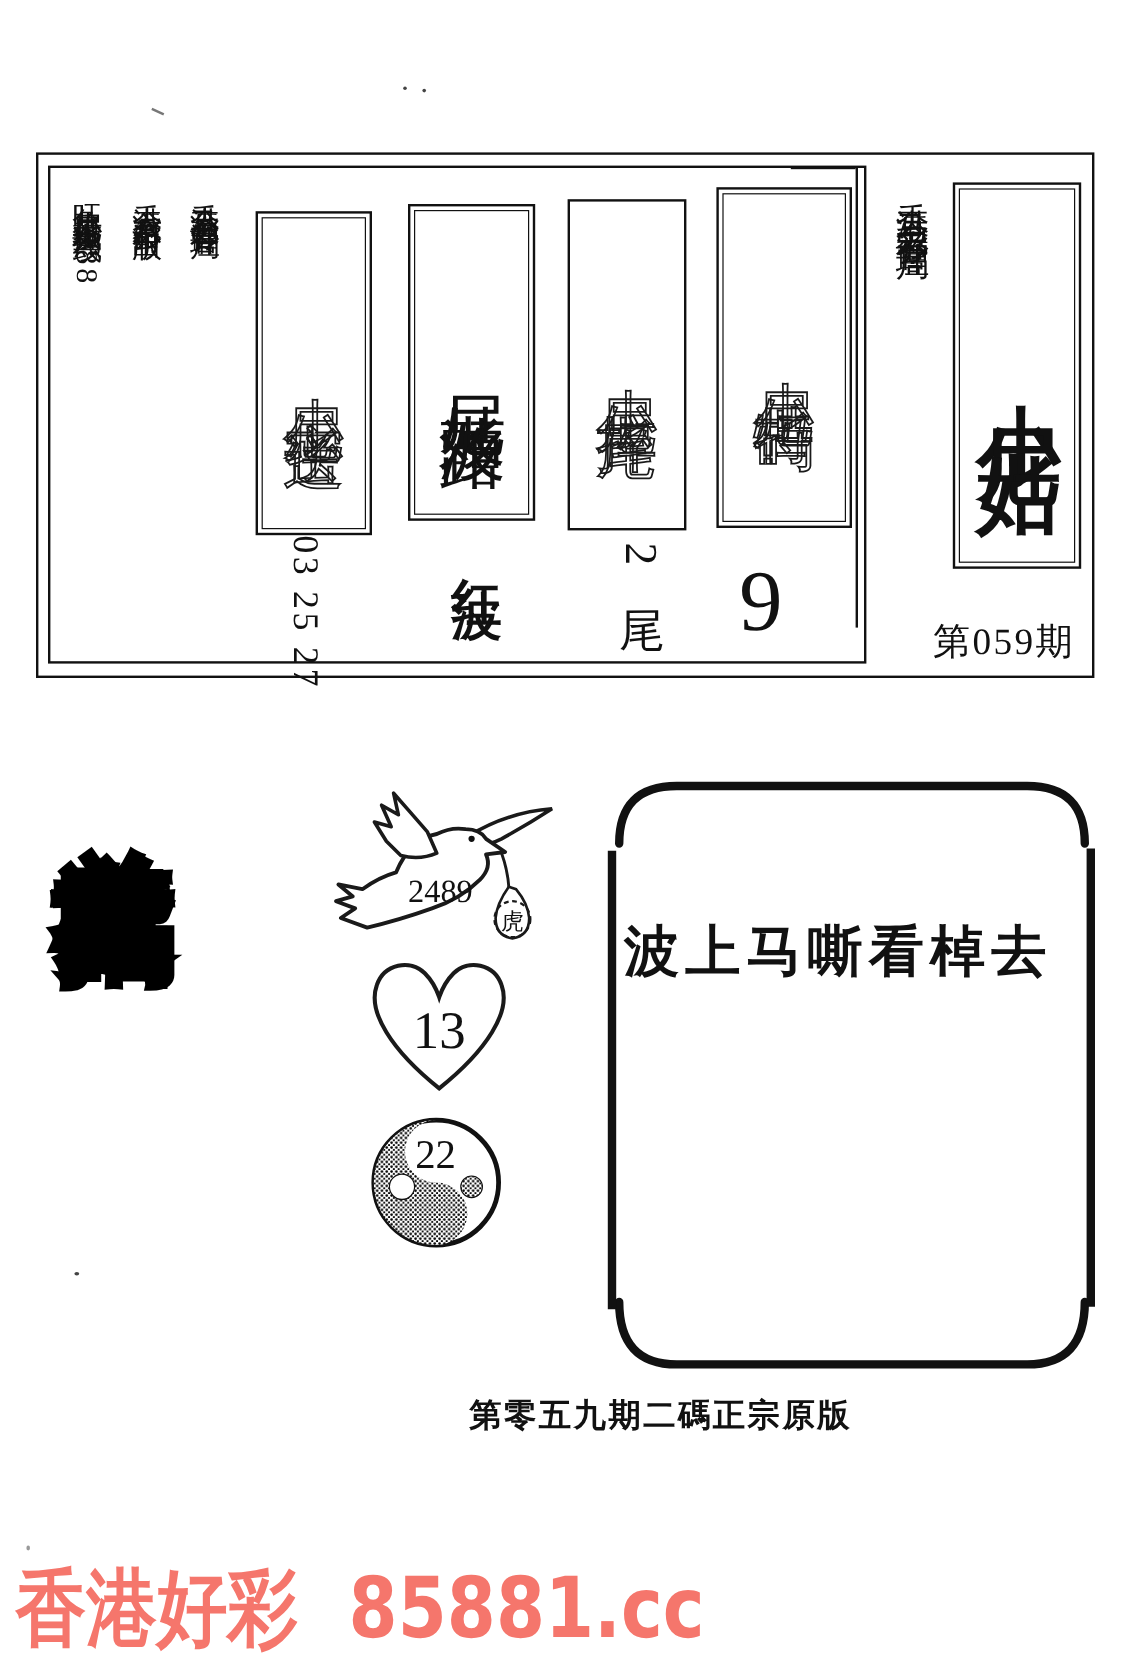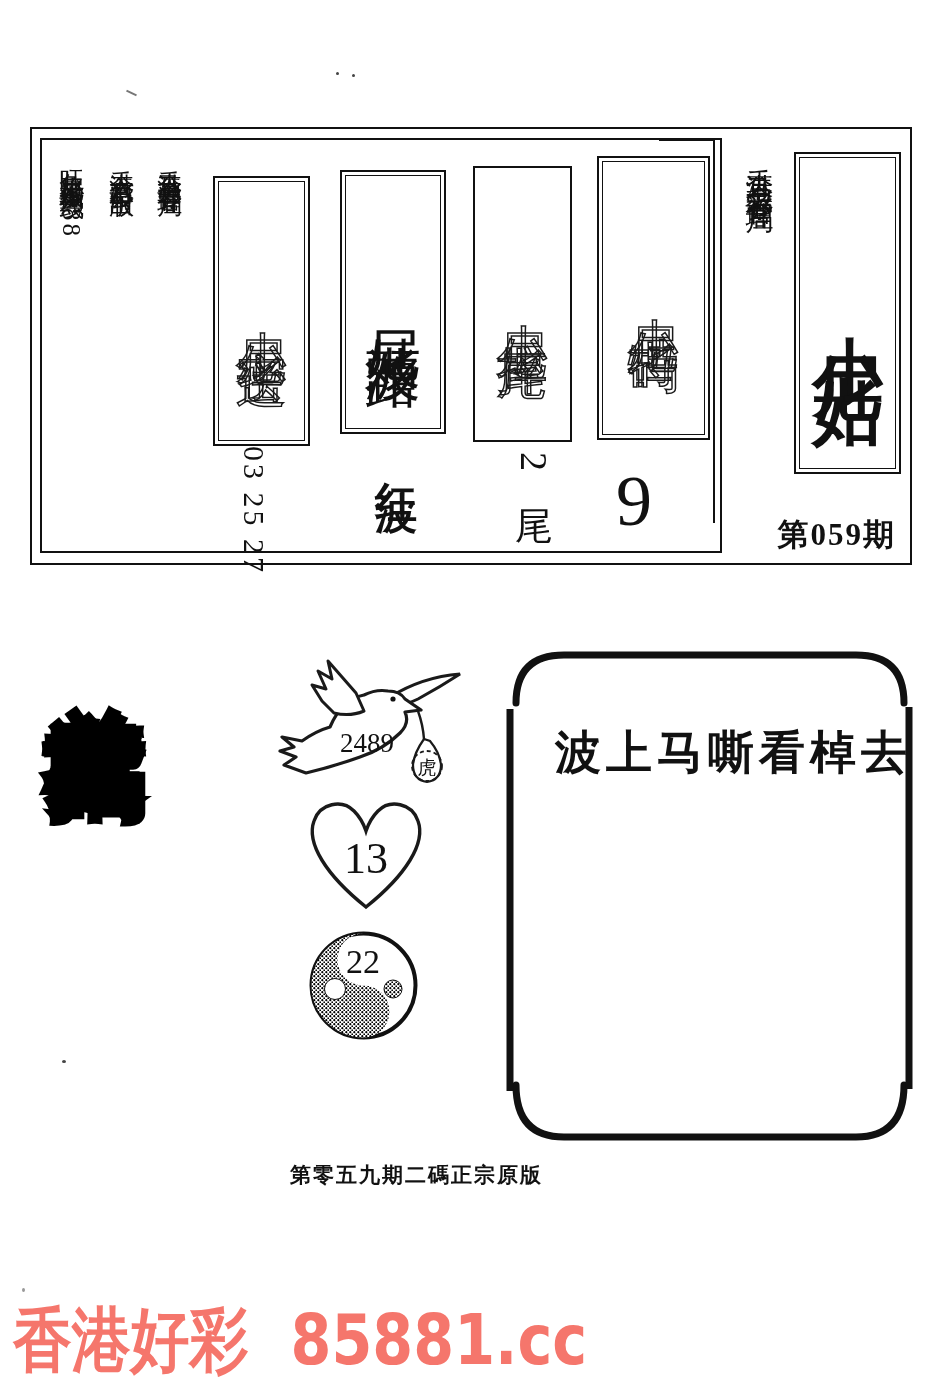--- a/index.html
+++ b/index.html
@@ -30,23 +30,23 @@
   .big-digit { font-size:72px; text-align:center; }
   .authority-right { font-size:28px; letter-spacing:5px; }
   .brand-title { font-size:70px; font-weight:900; letter-spacing:22px;
                  font-family:"Liberation Serif","DejaVu Serif",serif; }
   .issue { font-size:31px; letter-spacing:2px; text-align:right; }
   .artifact { background:#111; }
   
   .main-title { writing-mode:vertical-rl; text-orientation:upright; font-size:101px; line-height:1;
                 font-family:"DejaVu Sans","Liberation Sans",sans-serif; font-weight:900;
                 -webkit-text-stroke:4.5px #000; letter-spacing:5px; }
-  .poem-line { width:392px; text-align:right; font-size:46px; font-weight:bold;
-               letter-spacing:5px; white-space:nowrap; }
-  .caption { width:420px; text-align:left; font-size:21px; font-weight:bold; letter-spacing:2px; }
+  .poem-line { width:392px; text-align:left; font-size:46px; font-weight:bold;
+               letter-spacing:5px; white-space:nowrap;margin-top:40px; }
+  .caption { width:420px; text-align:right; font-size:27px; font-weight:bold; letter-spacing:2px; }
   .footer { font-size:70px; font-weight:bold; font-family:"DejaVu Sans","Liberation Sans",sans-serif;
             transform:scaleX(0.84); transform-origin:left center; white-space:nowrap; }
   .speck { background:#444; border-radius:50%; }
   svg text { font-family:"Liberation Serif","DejaVu Serif",serif; }
 </style>
 </head>
 <body>
 
 <div id="canvas">
 
@@ -91,21 +91,21 @@
 
   <div class="abs artifact" style="left:713px;top:139px;width:2px;height:384px;"></div>
   <div class="abs artifact" style="left:659px;top:139px;width:54px;height:2px;"></div>
 
   <div class="abs vtext authority-right" style="left:740px;top:146px;">香港马会彩券管理局：</div>
   <div class="abs dbox" style="left:794px;top:152px;width:107px;height:322px;">
     <div class="in">
         <div class="vtext brand-title">小尼姑</div>
       </div>
   </div>
-  <div class="abs issue" style="left:750px;top:514px;width:146px;font-weight:bold;">第059期</div>
+  <div class="abs issue" style="left:750px;top:514px;width:146px;">第059期</div>
 
   <div class="abs main-title" style="left:46px;top:626px;">曾道女指碼</div>
 
   <svg class="abs" style="left:272px;top:653px;" width="195" height="145" viewBox="0 0 195 145">
     <path d="M118,44 Q150,24 188,21 Q168,34 146,46 Q134,52 124,52 Z" fill="#fff" stroke="#1a1a1a" stroke-width="3"></path>
     <path d="M34,120 L12,112 L24,104 L8,98 L22,94 L10,84 L30,88 Q44,78 58,74 Q70,46 92,42 Q104,36 116,38 Q128,38 133,46 L149,57 L133,59 Q138,70 128,80 Q112,96 88,104 Q60,114 34,120 Z" fill="#fff" stroke="#1a1a1a" stroke-width="3.2" stroke-linejoin="round"></path>
     <path d="M92,58 L84,40 L70,24 L56,8 L60,26 L46,18 L54,36 L40,32 L50,48 L62,60 Q78,64 92,58 Z" fill="#fff" stroke="#1a1a1a" stroke-width="3" stroke-linejoin="round"></path>
     <circle cx="121" cy="46" r="2.6" fill="#111"></circle>
     <path d="M146,58 Q151,72 152,86" fill="none" stroke="#1a1a1a" stroke-width="2.4"></path>
     <path d="M152,86 Q142,100 141,112 Q141,127 155,129 Q169,127 169,112 Q168,100 158,88 Z" fill="#fff" stroke="#1a1a1a" stroke-width="2.2"></path>

